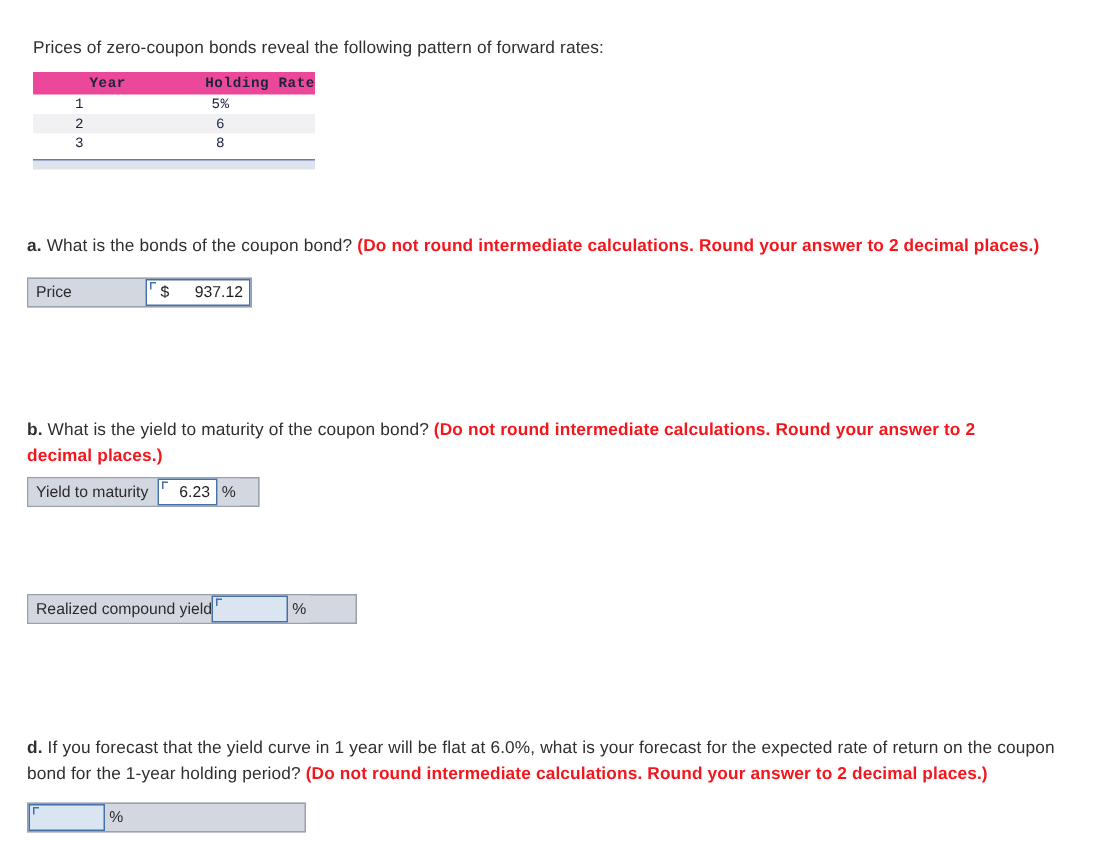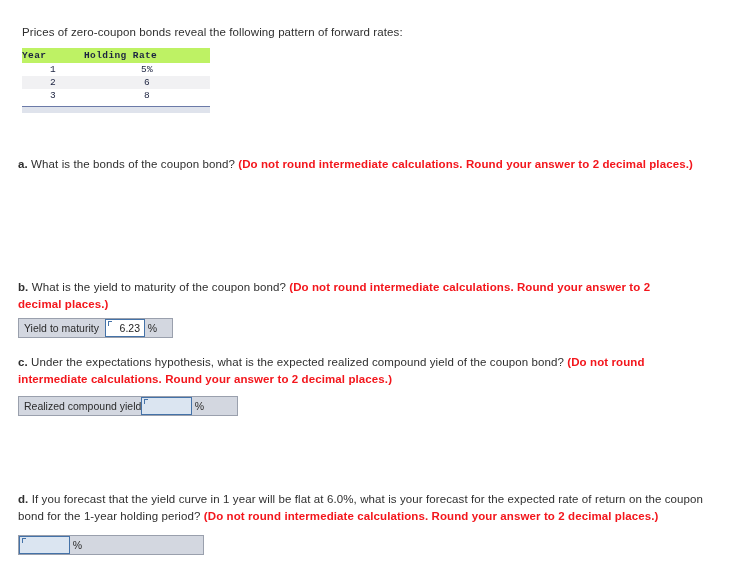--- a/index.html
+++ b/index.html
@@ -42,24 +42,24 @@
     width: 188px;
   }
   table.fr-table {
     border-collapse: collapse;
     width: 188px;
     font-family: "Liberation Mono", "DejaVu Sans Mono", monospace;
     font-size: 9.5px;
     color: #1c2340;
   }
   table.fr-table th {
-    background: #bef264;
+    background: #ec4899;
     font-weight: bold;
     padding: 2px 0 2px 0;
-    text-align: left;
+    text-align: right;
     font-size: 9.5px;
     letter-spacing: 0.4px;
   }
   table.fr-table th.th-year { width: 62px; }
   table.fr-table th.th-rate { width: 126px; }
   table.fr-table td {
     padding: 1px 0;
     text-align: center;
     font-size: 9.5px;
     letter-spacing: 0.3px;
@@ -200,37 +200,42 @@
       </tbody>
     </table>
     <div class="fr-bottom-bar"></div>
   </div>
 
 
   <div class="para" style="left:18px; top:156px; width:680px;">
     <span class="qlabel">a.</span><span> What is the bonds of the coupon bond? </span><span class="red">(Do not round intermediate calculations. Round your answer to 2 decimal places.)</span>
   </div>
 
+  <div class="answer-box" id="price-box">
+    <div class="ab-label">Price</div>
+    <div class="ab-input white">
+      <span class="ab-caret"></span>
+      <span class="ab-currency">$</span>
+      <span class="ab-value">937.12</span>
+    </div>
+  </div>
 
   <div class="para" style="left:18px; top:279px; width:640px;">
     <span class="qlabel">b.</span><span> What is the yield to maturity of the coupon bond? </span><span class="red">(Do not round intermediate calculations. Round your answer to 2 decimal places.)</span>
   </div>
 
   <div class="answer-box" id="ytm-box">
     <div class="ab-label">Yield to maturity</div>
     <div class="ab-input white">
       <span class="ab-caret"></span>
       <span class="ab-value">6.23</span>
     </div>
     <div class="ab-suffix">%</div>
   </div>
 
-  <div class="para" style="left:18px; top:354px; width:690px;">
-    <span class="qlabel">c.</span><span> Under the expectations hypothesis, what is the expected realized compound yield of the coupon bond? </span><span class="red">(Do not round intermediate calculations. Round your answer to 2 decimal places.)</span>
-  </div>
 
   <div class="answer-box" id="rcy-box">
     <div class="ab-label">Realized compound yield</div>
     <div class="ab-input">
       <span class="ab-caret"></span>
       <span class="ab-value"></span>
     </div>
     <div class="ab-suffix">%</div>
   </div>
 

